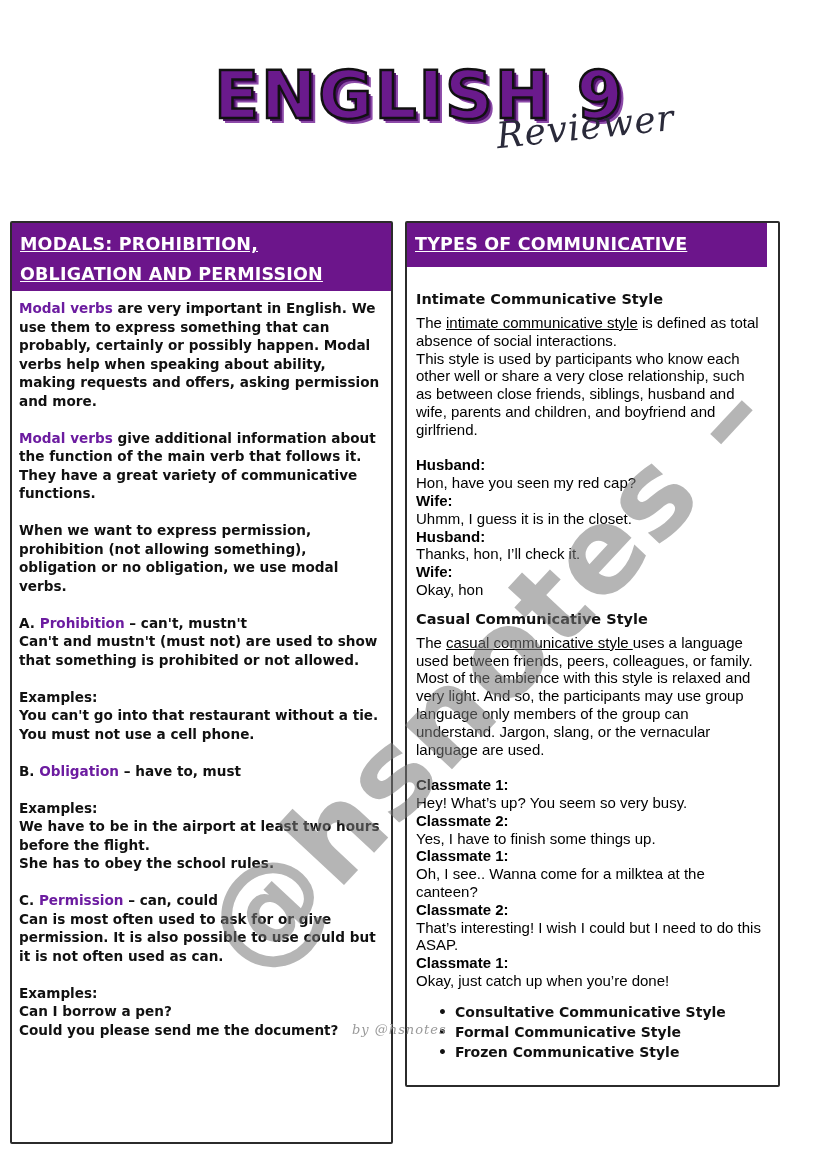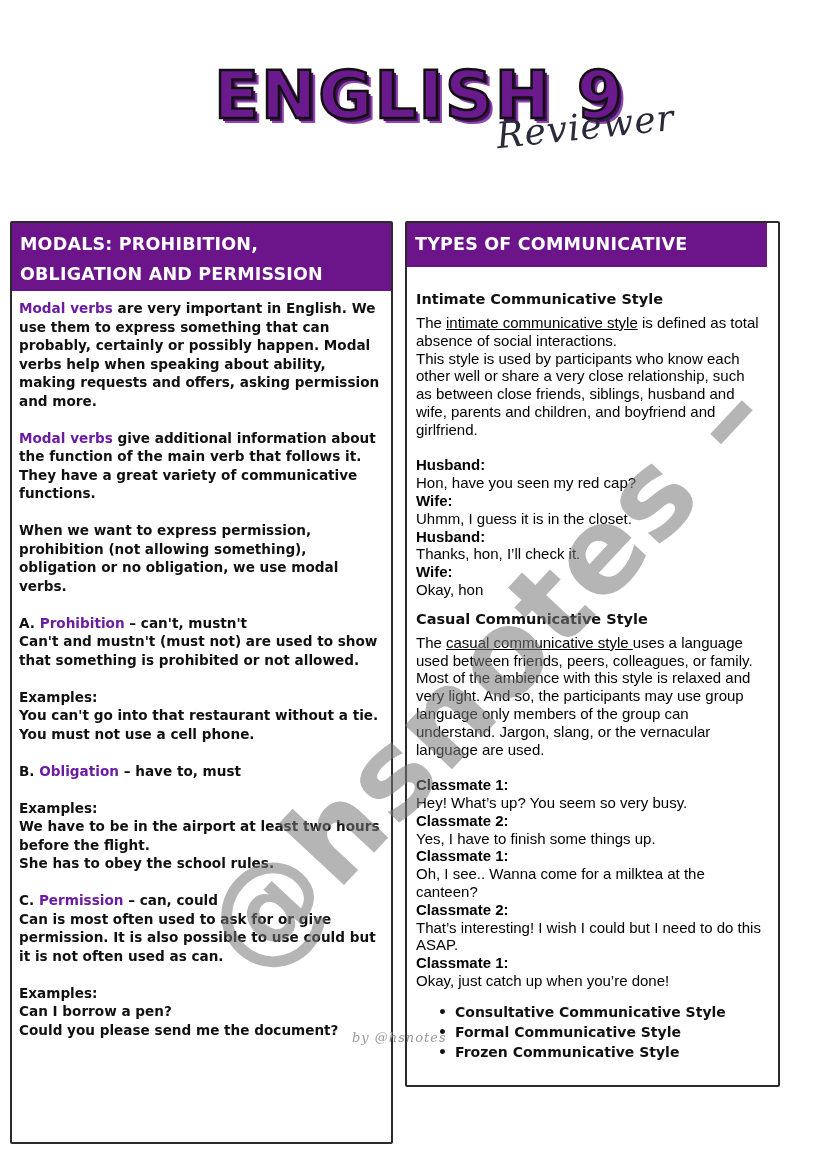--- a/index.html
+++ b/index.html
@@ -28,20 +28,21 @@
     position: absolute; background: #fff;
     border: 2px solid #2b2b2b; border-radius: 2px;
   }
   .box-left { left: 10px; top: 221px; width: 383px; height: 923px; }
   .box-right { left: 405px; top: 221px; width: 375px; height: 866px; }
 
   .hdr {
     background: #6c158b; color: #fff;
     font-family: "DejaVu Sans", sans-serif; font-weight: bold;
     letter-spacing: 0.2px;
+    text-decoration: underline;
   }
   .hdr-left { font-size: 17.5px; line-height: 30px; padding: 6px 8px 4px 8px; height: 68px; }
   .hdr-right { font-size: 17.5px; line-height: 30px; padding: 6px 8px; width: 360px; height: 44px; }
 
   
   .left-body {
     padding: 8px 6px 0 7px;
     font-family: "DejaVu Sans", sans-serif; font-weight: bold;
     font-size: 13.6px; line-height: 18.5px; color: #111;
   }
@@ -74,21 +75,21 @@
     position: absolute; left: 100px; top: 600px;
     font-family: "DejaVu Sans", sans-serif; font-weight: bold;
     font-size: 118px; color: rgba(120,120,120,0.55);
     transform: rotate(-47deg); transform-origin: left top;
     white-space: nowrap; pointer-events: none; letter-spacing: 2px;
     left: 175px; top: 905px;
   }
   .sig {
     position: absolute; left: 352px; top: 1022px;
     font-family: "DejaVu Serif", serif; font-style: italic;
-    font-size: 13px; color: #9a9a9a; letter-spacing: 1px; margin-top: 8px;
+    font-size: 13px; color: #9a9a9a; letter-spacing: 1px;
   }
 </style>
 </head>
 <body>
 
 <div class="title-wrap">
   <div class="title-main">ENGLISH 9</div>
   <div class="title-sub">Reviewer</div>
 </div>
 

